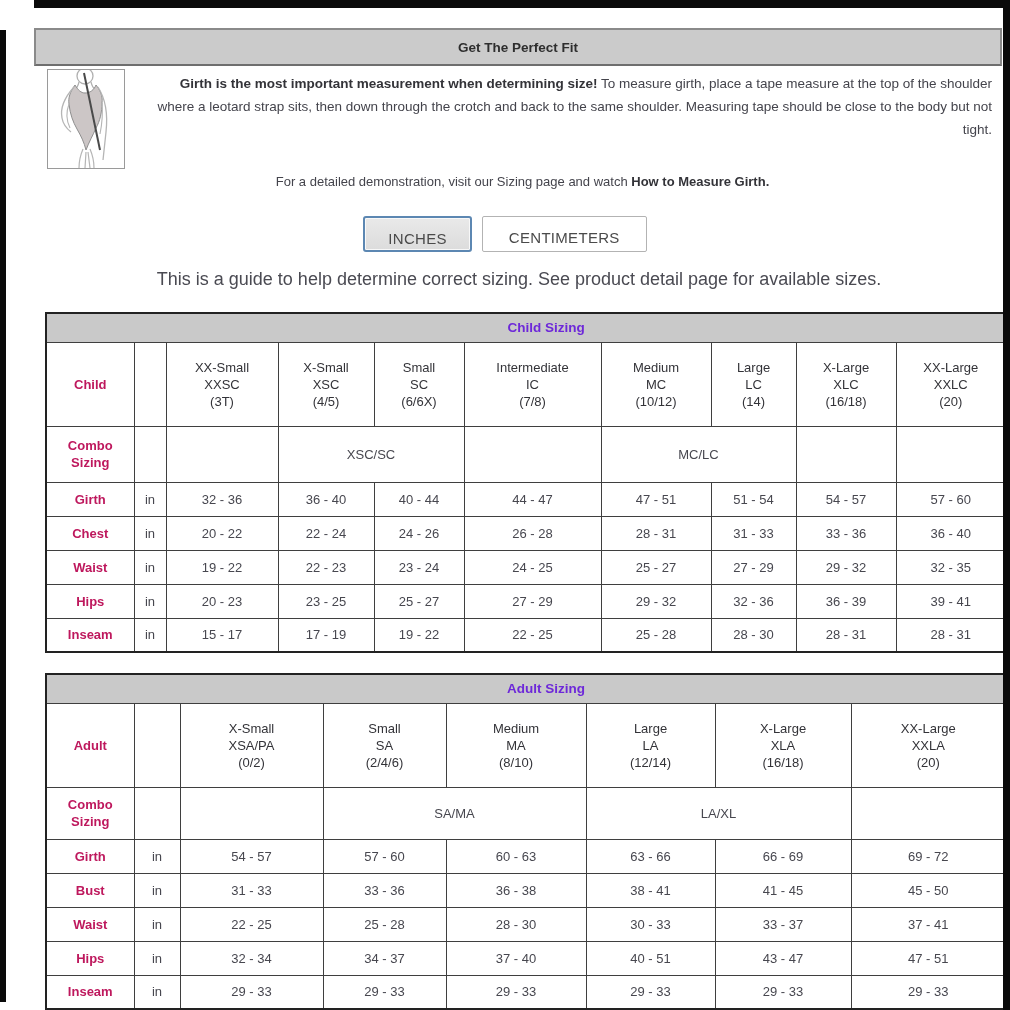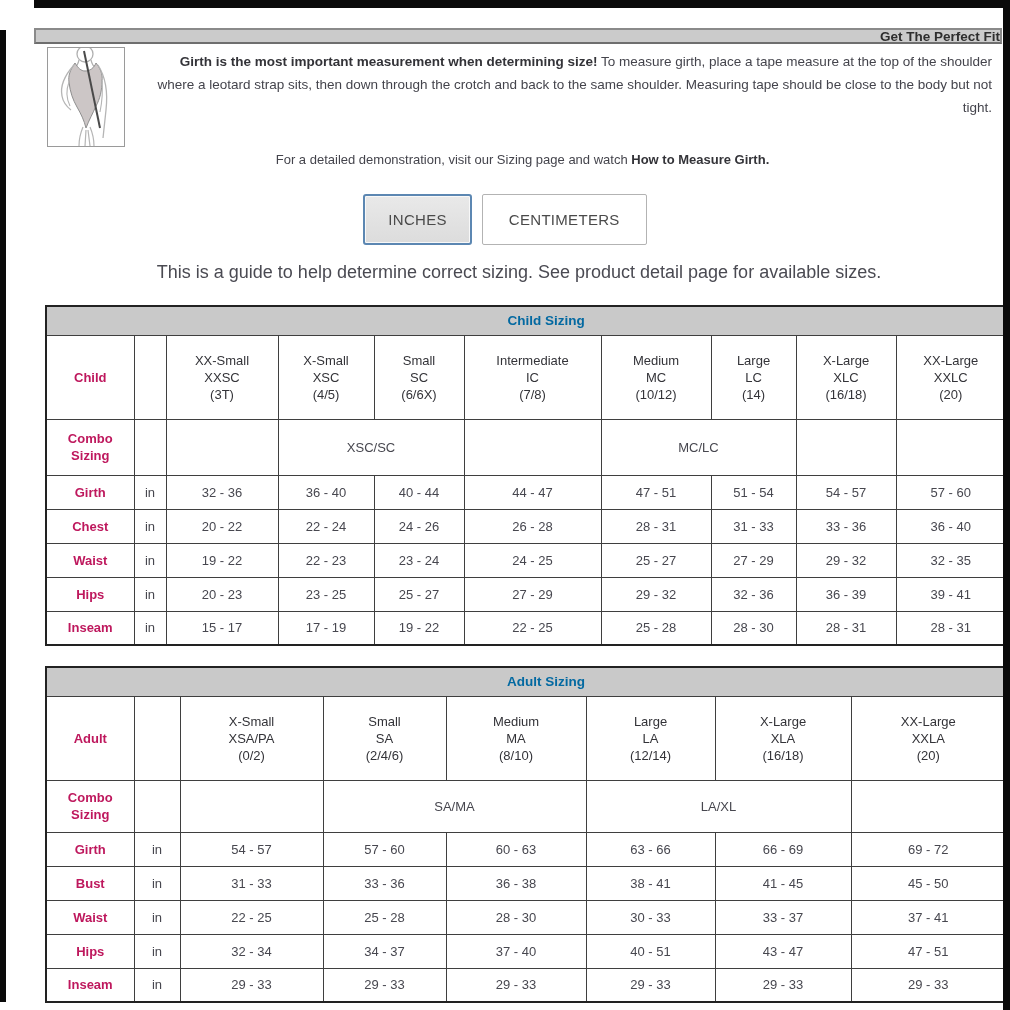--- a/index.html
+++ b/index.html
@@ -7,49 +7,49 @@
   body { font-family: "Liberation Sans", sans-serif; color:#3b3b3b; }
   .page { position:relative; width:1010px; height:1010px; background:#fff; overflow:hidden; }
 
   
   .edge { position:absolute; background:#0a0a0a; }
   .edge-top { left:34px; right:0; top:0; height:8px; }
   .edge-left { left:0; top:30px; width:6px; bottom:8px; }
   .edge-right { right:0; top:0; width:7px; bottom:0; }
 
   
-  .titlebar { margin:28px 8px 0 34px; height:16px; background:#cbcbcb;
+  .titlebar { margin:28px 8px 0 34px; height:38px; background:#cbcbcb;
     border:2px solid #8a8a8a; border-bottom-color:#6e6e6e;
-    display:flex; align-items:center; justify-content:flex-end;
+    display:flex; align-items:center; justify-content:center;
     font-weight:bold; font-size:13.5px; color:#2e2e2e; }
 
   
   .intro { display:flex; margin:3px 12px 0 47px; gap:14px; }
   .figure-box { width:78px; height:100px; border:1px solid #9a9a9a; flex-shrink:0; background:#fff; }
   .intro-text { flex:1; text-align:right; font-size:13.5px; line-height:23px; padding:3px 6px 0 6px; color:#44444c; }
   .intro-text b, .demo-line b { color:#333338; }
   .demo-line { text-align:center; margin:5px 12px 0 47px; font-size:13px; color:#44444c; }
 
   
   .toggle { display:flex; justify-content:center; gap:10px; margin-top:27px; }
   .unit-btn { font-family:"Liberation Sans",sans-serif; font-size:15px; color:#4a4a4a;
     background:#ffffff; border:1px solid #b3b3b3; border-radius:2px;
-    padding:12px 26px; height:51px; cursor:pointer; letter-spacing:0.3px; }
+    padding:12px 26px; height:36px; cursor:pointer; letter-spacing:0.3px; }
   .unit-btn.active { border:2px solid #5c87b2; border-radius:3px;
     background:linear-gradient(#e9e9e9,#dcdcdc);
     box-shadow: inset 0 0 0 1px #f8f8f8; padding:12px 23px; }
 
   .guide-note { text-align:center; margin:17px 12px 0 40px; font-size:18px; color:#4a4a52; }
 
   
   table.sizing { border-collapse:collapse; table-layout:fixed; width:960px;
     margin:22px 0 0 45px; border:2px solid #222; font-size:13px; }
   table.sizing + table.sizing { margin-top:20px; }
   table.sizing td, table.sizing th { border:1px solid #3f3f3f; text-align:center; vertical-align:middle; overflow:hidden; }
-  td.tbl-title { background:#c9c9c9; font-weight:bold; font-size:13.5px; color:#0369a1; height:29px; border-bottom:2px solid #333;padding-left:40px; }
+  td.tbl-title { background:#c9c9c9; font-weight:bold; font-size:13.5px; color:#6d28d9; height:29px; border-bottom:2px solid #333;padding-left:40px; }
   td.size-head { font-weight:normal; white-space:pre-line; line-height:17px; height:84px; color:#333338;margin-left:48px; }
   td.group-label, td.row-label, td.combo-label { font-weight:bold; color:#be185d; }
   td.combo-label { line-height:17px; }
   td.unit-cell, td.value-cell, td.combo-cell { font-weight:normal; color:#47474f; }
   tr.data-row td { height:34px; }
   td.thick-left { border-left:3px solid #222; }
 </style>
 </head>
 <body>
 

